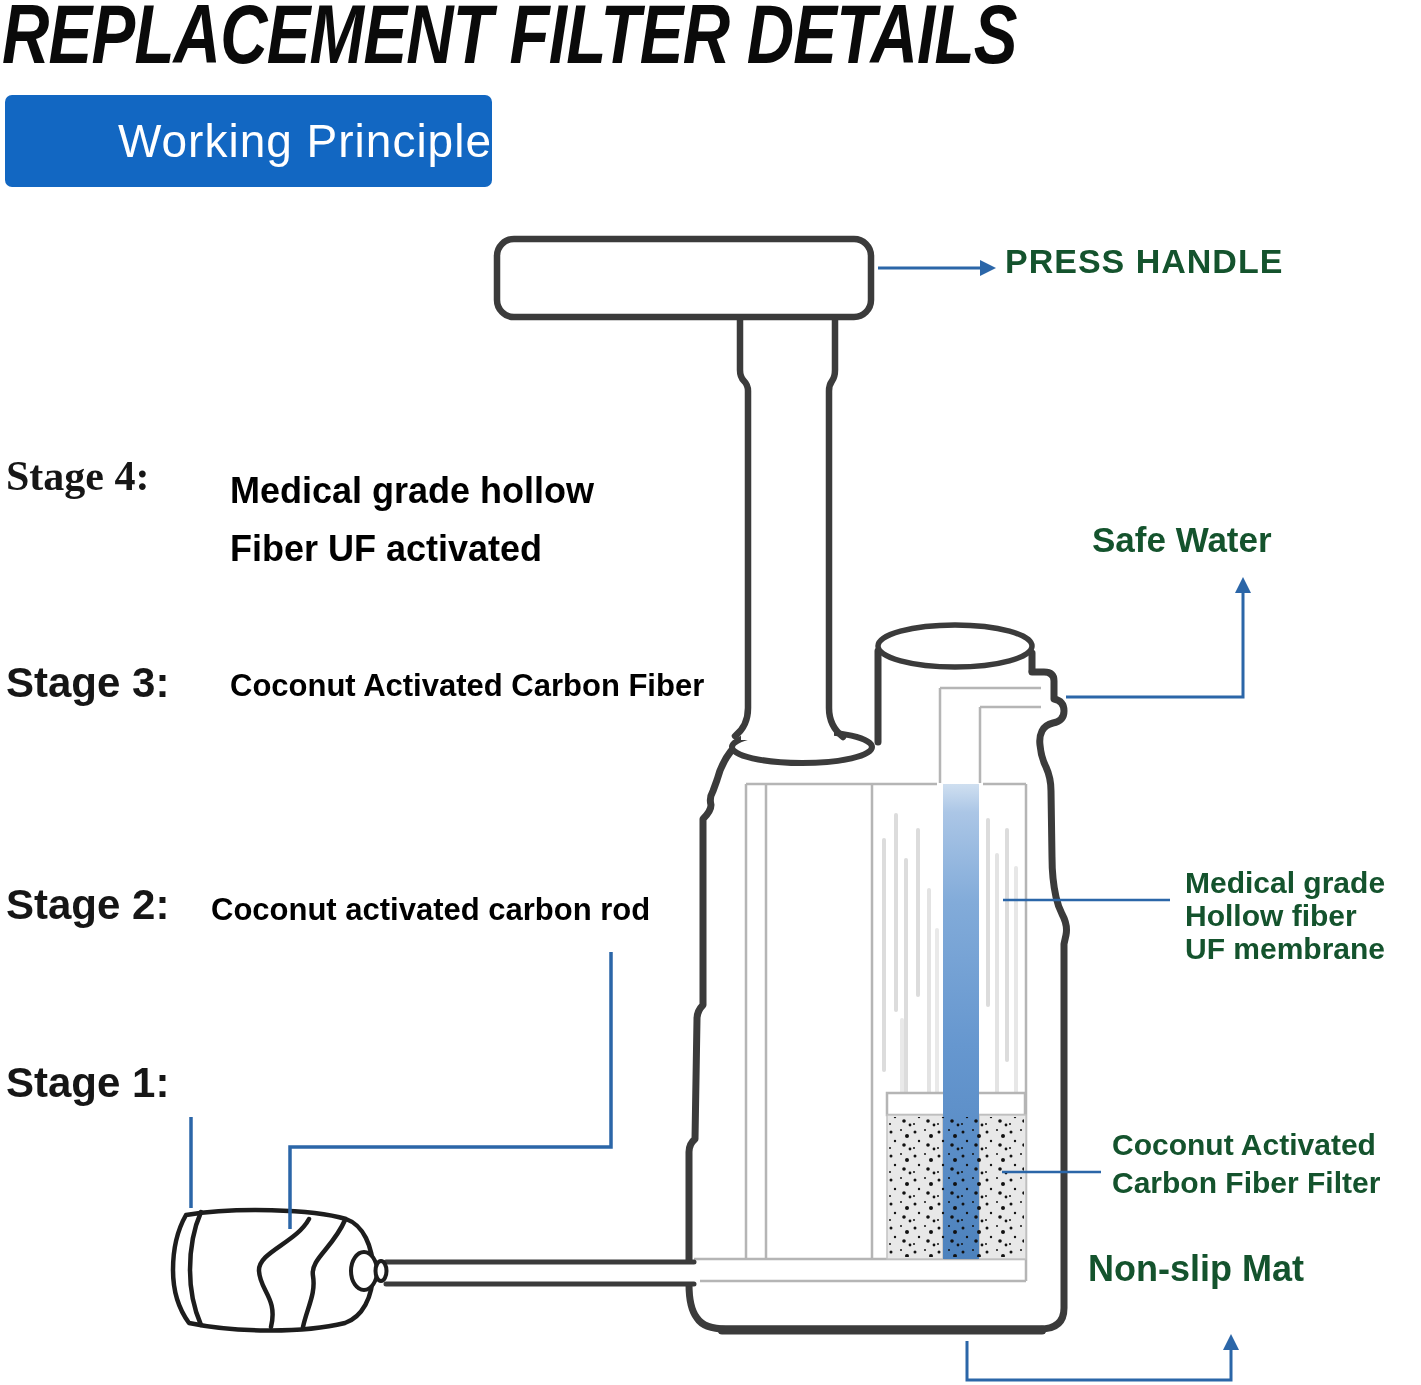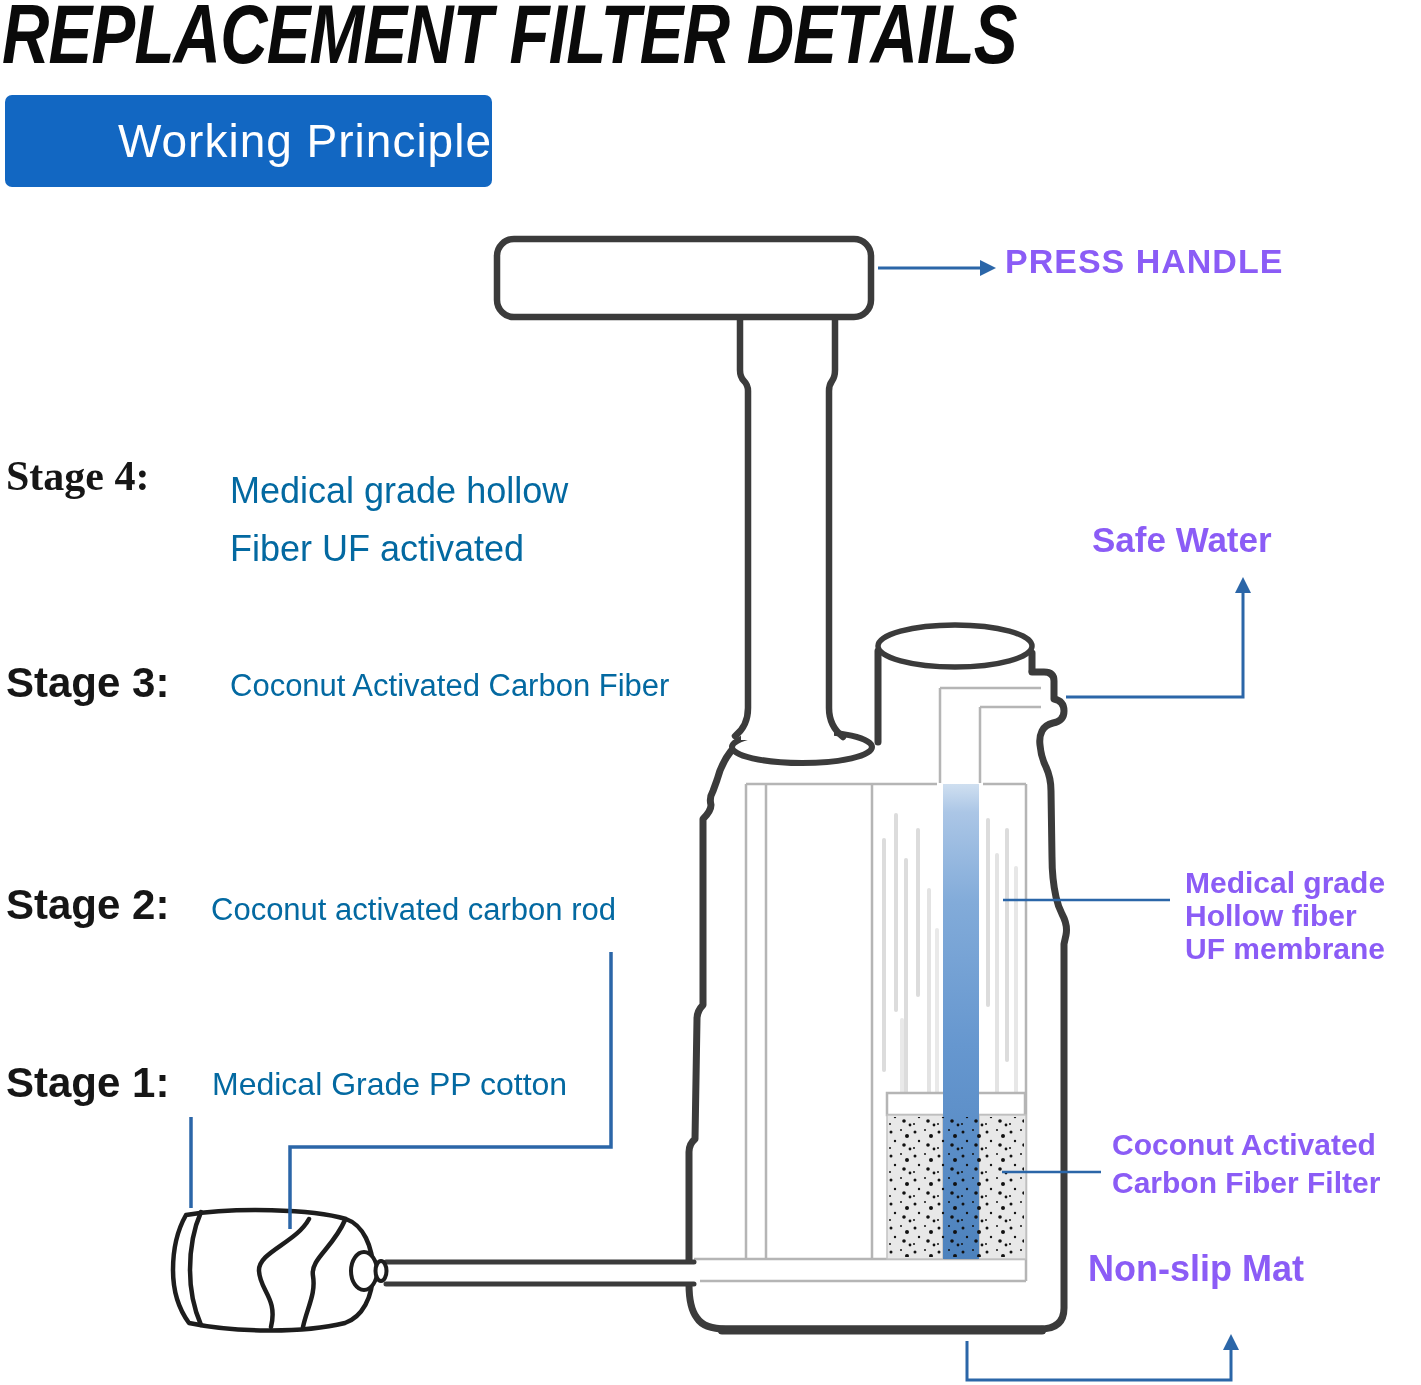--- a/index.html
+++ b/index.html
@@ -16,23 +16,23 @@
   }
   .badge{
     left:5px;top:95px;width:487px;height:92px;
     background:#1267c2;border-radius:7px;
     display:flex;align-items:center;justify-content:flex-end;
   }
   .badge span{color:#ffffff;font-size:46px;letter-spacing:1px;white-space:nowrap;}
   .stage-label{
     font-size:42px;font-weight:700;color:#161616;white-space:nowrap;line-height:1;
   }
-  .stage-desc{color:#0369a1;font-weight:400;white-space:nowrap;line-height:1;}
+  .stage-desc{color:#000000;font-weight:700;white-space:nowrap;line-height:1;}
   .stage-desc .line{display:block;}
-  .callout{color:#8b5cf6;font-weight:700;white-space:nowrap;line-height:1;}
+  .callout{color:#14532d;font-weight:700;white-space:nowrap;line-height:1;}
   .callout .line{display:block;}
   svg{position:absolute;left:0;top:0;}
   .txt-layer{z-index:2;}
 </style>
 </head>
 <body>
 
 <div class="page">
 
   <svg width="1421" height="1385" viewBox="0 0 1421 1385">
@@ -160,21 +160,20 @@
     <span class="line">Fiber UF activated</span>
   </div>
 
   <div class="abs stage-label txt-layer" style="left:6px;top:662px;">Stage 3:</div>
   <div class="abs stage-desc txt-layer" style="left:230px;top:670px;font-size:31px;">Coconut Activated Carbon Fiber</div>
 
   <div class="abs stage-label txt-layer" style="left:6px;top:884px;">Stage 2:</div>
   <div class="abs stage-desc txt-layer" style="left:211px;top:894px;font-size:31px;">Coconut activated carbon rod</div>
 
   <div class="abs stage-label txt-layer" style="left:6px;top:1062px;">Stage 1:</div>
-  <div class="abs stage-desc txt-layer" style="left:212px;top:1068px;font-size:32px;">Medical Grade PP cotton</div>
 
   <div class="abs callout txt-layer" style="left:1005px;top:244px;font-size:34px;letter-spacing:1px;">PRESS HANDLE</div>
 
   <div class="abs callout txt-layer" style="left:1092px;top:522px;font-size:35px;">Safe Water</div>
 
   <div class="abs callout txt-layer" style="left:1185px;top:866px;font-size:30px;line-height:33px;">
     <span class="line">Medical grade</span>
     <span class="line">Hollow fiber</span>
     <span class="line">UF membrane</span>
   </div>

